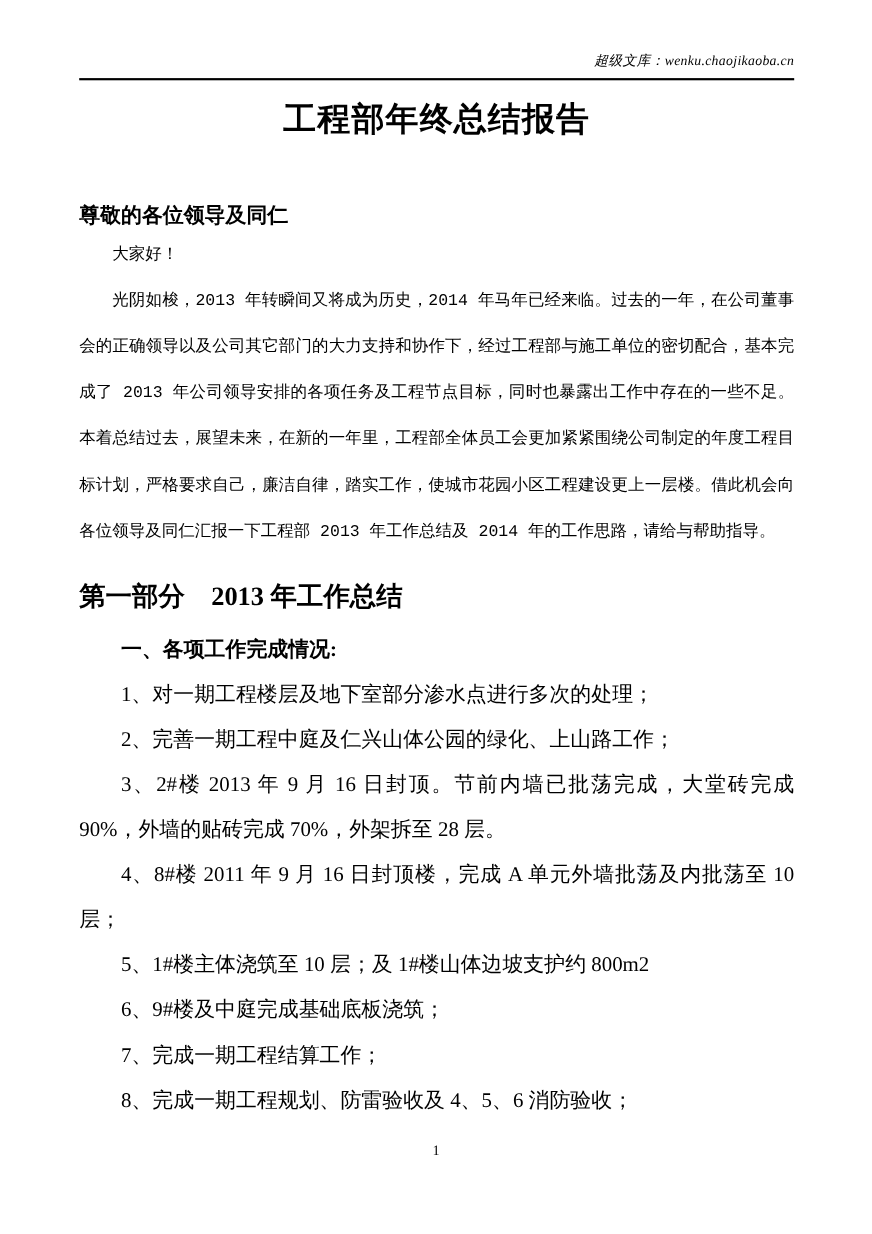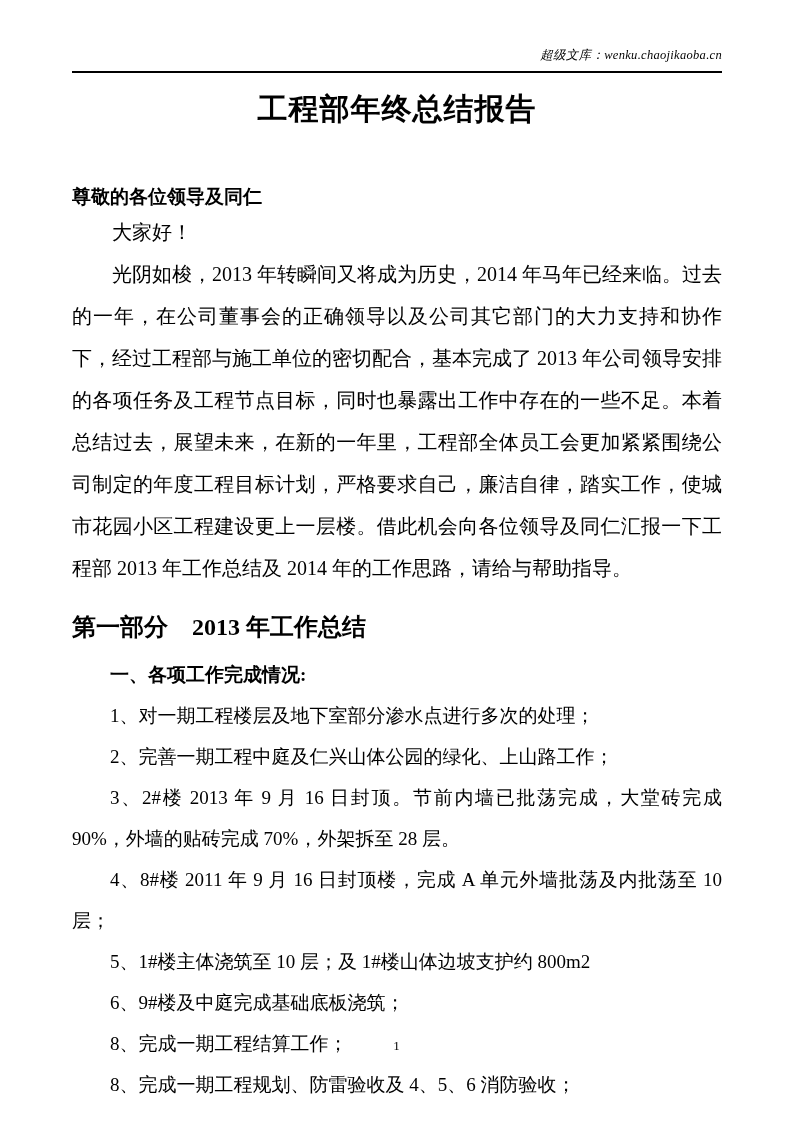--- a/index.html
+++ b/index.html
@@ -42,24 +42,25 @@
     padding: 0 71px 0 72px;
   }
   .salutation {
     margin-top: 54px;
     font-size: 19px;
     font-weight: bold;
     line-height: 28px;
   }
   .para {
     margin: 0;
-    font-size: 20px;
+    font-size: 15px;
     line-height: 42px;
     text-indent: 2em;
     text-align: justify;
+    font-family: Liberation Mono, monospace;
   }
   .section-heading {
     margin: 20px 0 0 0;
     text-align: left;
     font-size: 24px;
     font-weight: bold;
     line-height: 36px;
   }
   .sub-heading {
     margin: 10px 0 0 0;
@@ -108,20 +109,20 @@
     <h2 class="section-heading">第一部分　2013 年工作总结</h2>
 
     <div class="sub-heading">一、各项工作完成情况:</div>
 
     <p class="item">1、对一期工程楼层及地下室部分渗水点进行多次的处理；</p>
     <p class="item">2、完善一期工程中庭及仁兴山体公园的绿化、上山路工作；</p>
     <p class="item">3、2#楼 2013 年 9 月 16 日封顶。节前内墙已批荡完成，大堂砖完成 90%，外墙的贴砖完成 70%，外架拆至 28 层。</p>
     <p class="item">4、8#楼 2011 年 9 月 16 日封顶楼，完成 A 单元外墙批荡及内批荡至 10 层；</p>
     <p class="item">5、1#楼主体浇筑至 10 层；及 1#楼山体边坡支护约 800m2</p>
     <p class="item">6、9#楼及中庭完成基础底板浇筑；</p>
-    <p class="item">8、完成一期工程结算工作；</p>
+    <p class="item">7、完成一期工程结算工作；</p>
     <p class="item">8、完成一期工程规划、防雷验收及 4、5、6 消防验收；</p>
 
   </div>
 
   <div class="page-number">1</div>
 
 </div>
 
 </body></html>

